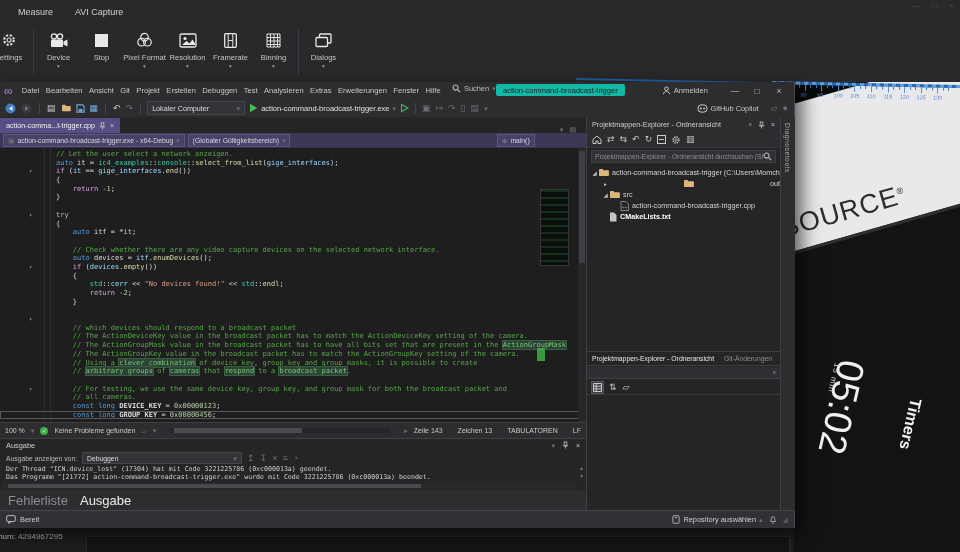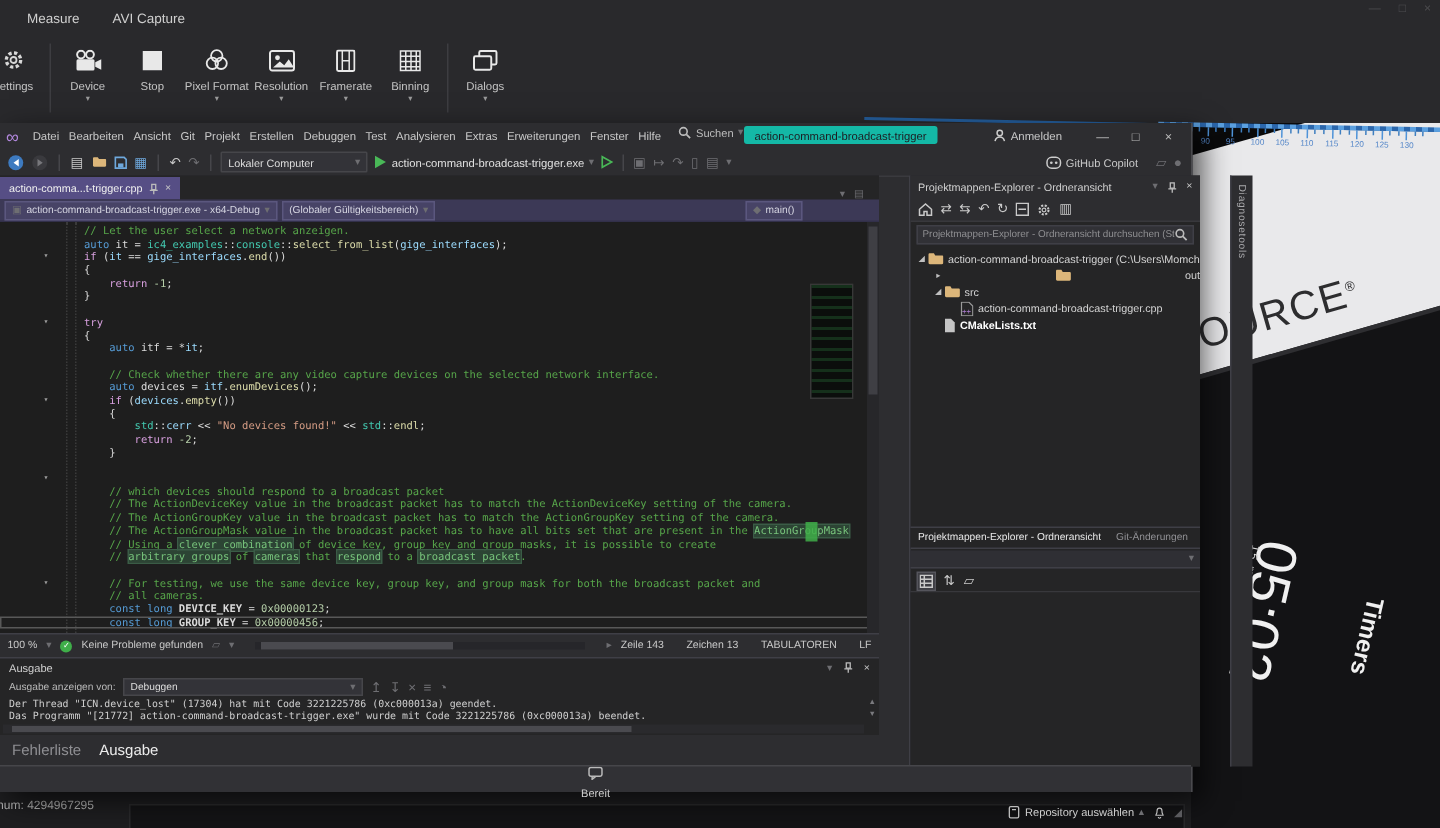--- a/index.html
+++ b/index.html
@@ -57,21 +57,21 @@
   .winbtn{width:22px;text-align:center;font-size:8.5px;color:#bbb;}
   #vs-toolbar{height:18px;display:flex;align-items:center;padding-left:5px;gap:4px;font-size:7.5px;border-bottom:1px solid #3a3a3e;}
   .irow{display:inline-flex;align-items:center;gap:5px;}
   .tbsep{width:1px;height:11px;background:#46464a;margin:0 2px;}
   .tb-select{height:12px;background:#333338;border:1px solid #46464a;color:#ddd;font-size:7.2px;
              display:flex;align-items:center;justify-content:space-between;padding:0 4px;border-radius:1px;}
   #sel-machine{width:88px;}#sel-config{width:150px;}
   #run-btn{display:flex;align-items:center;gap:3px;color:#e0e0e0;}
   #copilot{display:flex;align-items:center;gap:3px;margin-left:auto;font-size:7.4px;color:#c9c9c9;}
   
-  #vs-main{position:absolute;left:0;top:35px;right:0;bottom:17px;display:flex;gap:20px;}
+  #vs-main{position:absolute;left:0;top:35px;right:0;bottom:17px;display:flex;}
   #left-col{width:586px;display:flex;flex-direction:column;background:#252526;flex:none;}
   
   #tabstrip{height:16px;display:flex;align-items:flex-end;background:#252526;}
   #tab-active{height:15px;display:flex;align-items:center;gap:4px;padding:0 6px;background:#564e85;color:#f0f0f0;font-size:7.2px;}
   #strip-icons{margin-left:auto;padding-right:10px;display:flex;gap:6px;}
   
   #breadcrumb{height:14px;background:#3c3956;display:flex;align-items:center;position:relative;border-bottom:1px solid #32304a;}
   .bc{height:11px;background:#474366;border:1px solid #5b577e;display:flex;align-items:center;gap:3px;
       padding:0 4px;font-size:6.8px;color:#d6d6e2;margin-left:3px;}
   #bc3{position:absolute;left:494px;}
@@ -106,21 +106,21 @@
   #out-head .irow{margin-left:auto;gap:7px;}
   #out-ctl{height:14px;display:flex;align-items:center;gap:5px;font-size:6.8px;color:#b9b9b9;padding:0 6px;}
   #out-select{width:150px;height:10px;background:#333338;border:1px solid #46464a;display:flex;align-items:center;
               justify-content:space-between;padding:0 4px;font-size:6.8px;color:#ddd;}
   #out-body{flex:1;font-family:"DejaVu Sans Mono",monospace;font-size:6.6px;line-height:8.4px;color:#cfcfcf;
             padding-left:6px;white-space:nowrap;overflow:hidden;}
   #out-hsb{height:6px;background:#2a2a2d;position:relative;margin:0 10px 1px 2px;}
   #out-hsb .sb-th{position:absolute;left:6px;top:1px;height:4px;width:72%;background:#4a4a4f;}
   #out-vsb{position:absolute;right:2px;top:26px;display:flex;flex-direction:column;gap:2px;font-size:5px;color:#7a7a7e;}
   
-  #paneltabs{height:21px;display:flex;align-items:center;gap:12px;padding-left:8px;background:#2d2d30;font-size:10px;}
+  #paneltabs{height:21px;display:flex;align-items:center;gap:12px;padding-left:8px;background:#2d2d30;font-size:13px;}
   .ptab{color:#8f8f93;}.ptab.active{color:#ececec;}
   
   #right-col{width:193px;border-left:1px solid #3f3f46;display:flex;flex-direction:column;background:#252526;flex:none;}
   .phead{height:15px;display:flex;align-items:center;padding:0 5px;font-size:7.2px;color:#cfcfcf;background:#2d2d30;}
   .phead .irow{margin-left:auto;gap:6px;}
   #se{height:234px;display:flex;flex-direction:column;border-bottom:1px solid #3f3f46;}
   #se-tools{height:15px;display:flex;align-items:center;gap:5px;padding:0 5px;background:#2d2d30;border-bottom:1px solid #38383c;}
   #se-search{height:11px;margin:2px 4px;background:#313136;border:1px solid #3f3f46;display:flex;align-items:center;
              font-size:6.6px;color:#8f8f92;padding:0 3px;justify-content:space-between;overflow:hidden;white-space:nowrap;}
   #se-search .qtext{overflow:hidden;text-overflow:clip;white-space:nowrap;flex:1;}
@@ -135,21 +135,21 @@
   #props{flex:1;display:flex;flex-direction:column;}
   #prop-combo{height:11px;margin:1px 0;background:#2f2f34;border-bottom:1px solid #3f3f46;display:flex;
               align-items:center;justify-content:flex-end;padding:0 4px;font-size:6px;color:#9a9a9a;}
   #prop-icons{height:14px;display:flex;align-items:center;gap:6px;padding-left:5px;border-bottom:1px solid #38383c;}
   #prop-icons .icn:first-child{background:#3e3e44;outline:1px solid #55555c;padding:1px;}
   #prop-body{flex:1;background:#252526;}
   #side-strip{width:14px;background:#2d2d30;border-left:1px solid #3f3f46;flex:none;}
   #side-tab{writing-mode:vertical-rl;font-size:6.8px;color:#a8a8ab;margin:6px 0 0 3px;letter-spacing:.5px;}
   
   #statusbar{position:absolute;left:0;bottom:0;right:0;height:17px;background:#313135;border-top:1px solid #46464a;
-             display:flex;align-items:center;font-size:7.4px;color:#cfcfcf;padding:0 6px;gap:4px;flex-direction:column;}
+             display:flex;align-items:center;font-size:7.4px;color:#cfcfcf;padding:0 6px;gap:4px;}
   #sb-right{margin-left:auto;display:flex;align-items:center;gap:6px;}
   #repo-btn{display:flex;align-items:center;gap:3px;}
   #grip{color:#5a5a5e;font-size:7px;}
   
   #bg-bottom{left:0;top:528px;width:960px;height:24px;background:#1e1e20;z-index:1;}
   #bg-bottom-label{position:absolute;left:-21px;top:4px;font-size:8px;color:#b5b5b5;white-space:nowrap;}
   #bg-bottom-row{position:absolute;left:86px;top:8px;right:170px;height:15px;background:#141416;border:1px solid #2a2a2c;}
 </style>
 </head>
 <body>
@@ -513,22 +513,22 @@
             <div class="line"><span class="tok-pl">    </span><span class="tok-kw">auto</span><span class="tok-pl"> devices = </span><span class="tok-id">itf</span><span class="tok-pl">.</span><span class="tok-fn">enumDevices</span><span class="tok-pl">();</span></div>
             <div class="line"><span class="gut">▾</span><span class="tok-pl">    </span><span class="tok-kw2">if</span><span class="tok-pl"> (</span><span class="tok-id">devices</span><span class="tok-pl">.</span><span class="tok-fn">empty</span><span class="tok-pl">())</span></div>
             <div class="line"><span class="tok-pl">    {</span></div>
             <div class="line"><span class="tok-pl">        </span><span class="tok-ns">std</span><span class="tok-pl">::</span><span class="tok-id">cerr</span><span class="tok-pl"> &lt;&lt; </span><span class="tok-str">"No devices found!"</span><span class="tok-pl"> &lt;&lt; </span><span class="tok-ns">std</span><span class="tok-pl">::</span><span class="tok-fn">endl</span><span class="tok-pl">;</span></div>
             <div class="line"><span class="tok-pl">        </span><span class="tok-kw2">return</span><span class="tok-pl"> </span><span class="tok-num">-2</span><span class="tok-pl">;</span></div>
             <div class="line"><span class="tok-pl">    }</span></div>
             <div class="line"></div>
             <div class="line"><span class="gut">▾</span><span class="tok-pl">    </span></div>
             <div class="line"><span class="tok-pl">    </span><span class="tok-cm">// which devices should respond to a broadcast packet</span></div>
             <div class="line"><span class="tok-pl">    </span><span class="tok-cm">// The ActionDeviceKey value in the broadcast packet has to match the ActionDeviceKey setting of the camera.</span></div>
+            <div class="line"><span class="tok-pl">    </span><span class="tok-cm">// The ActionGroupMask value in the broadcast packet has to have all bits set that are present in the </span><span class="tok-cmh">ActionGroupMask</span></div>
             <div class="line"><span class="tok-pl">    </span><span class="tok-cm">// The ActionGroupKey value in the broadcast packet has to match the ActionGroupKey setting of the camera.</span></div>
-            <div class="line"><span class="tok-pl">    </span><span class="tok-cm">// The ActionGroupMask value in the broadcast packet has to have all bits set that are present in the </span><span class="tok-cmh">ActionGroupMask</span></div>
             <div class="line"><span class="tok-pl">    </span><span class="tok-cm">// Using a </span><span class="tok-cmh">clever combination</span><span class="tok-cm"> of device key, group key and group masks, it is possible to create</span></div>
             <div class="line"><span class="tok-pl">    </span><span class="tok-cm">// </span><span class="tok-cmh">arbitrary groups</span><span class="tok-cm"> of </span><span class="tok-cmh">cameras</span><span class="tok-cm"> that </span><span class="tok-cmh">respond</span><span class="tok-cm"> to a </span><span class="tok-cmh">broadcast packet</span><span class="tok-cm">.</span></div>
             <div class="line"></div>
             <div class="line"><span class="gut">▾</span><span class="tok-pl">    </span><span class="tok-cm">// For testing, we use the same device key, group key, and group mask for both the broadcast packet and</span></div>
             <div class="line"><span class="tok-pl">    </span><span class="tok-cm">// all cameras.</span></div>
             <div class="line"><span class="tok-pl">    </span><span class="tok-kw">const</span><span class="tok-pl"> </span><span class="tok-kw">long</span><span class="tok-pl"> </span><span class="tok-cn">DEVICE_KEY</span><span class="tok-pl"> = </span><span class="tok-num">0x00000123</span><span class="tok-pl">;</span></div>
             <div class="line cur"><span class="tok-pl">    </span><span class="tok-kw">const</span><span class="tok-pl"> </span><span class="tok-kw">long</span><span class="tok-pl"> </span><span class="tok-cn">GROUP_KEY</span><span class="tok-pl"> = </span><span class="tok-num">0x00000456</span><span class="tok-pl">;</span></div>
           </div>
         <div id="thumb"></div>
         <div id="green-blip"></div>

